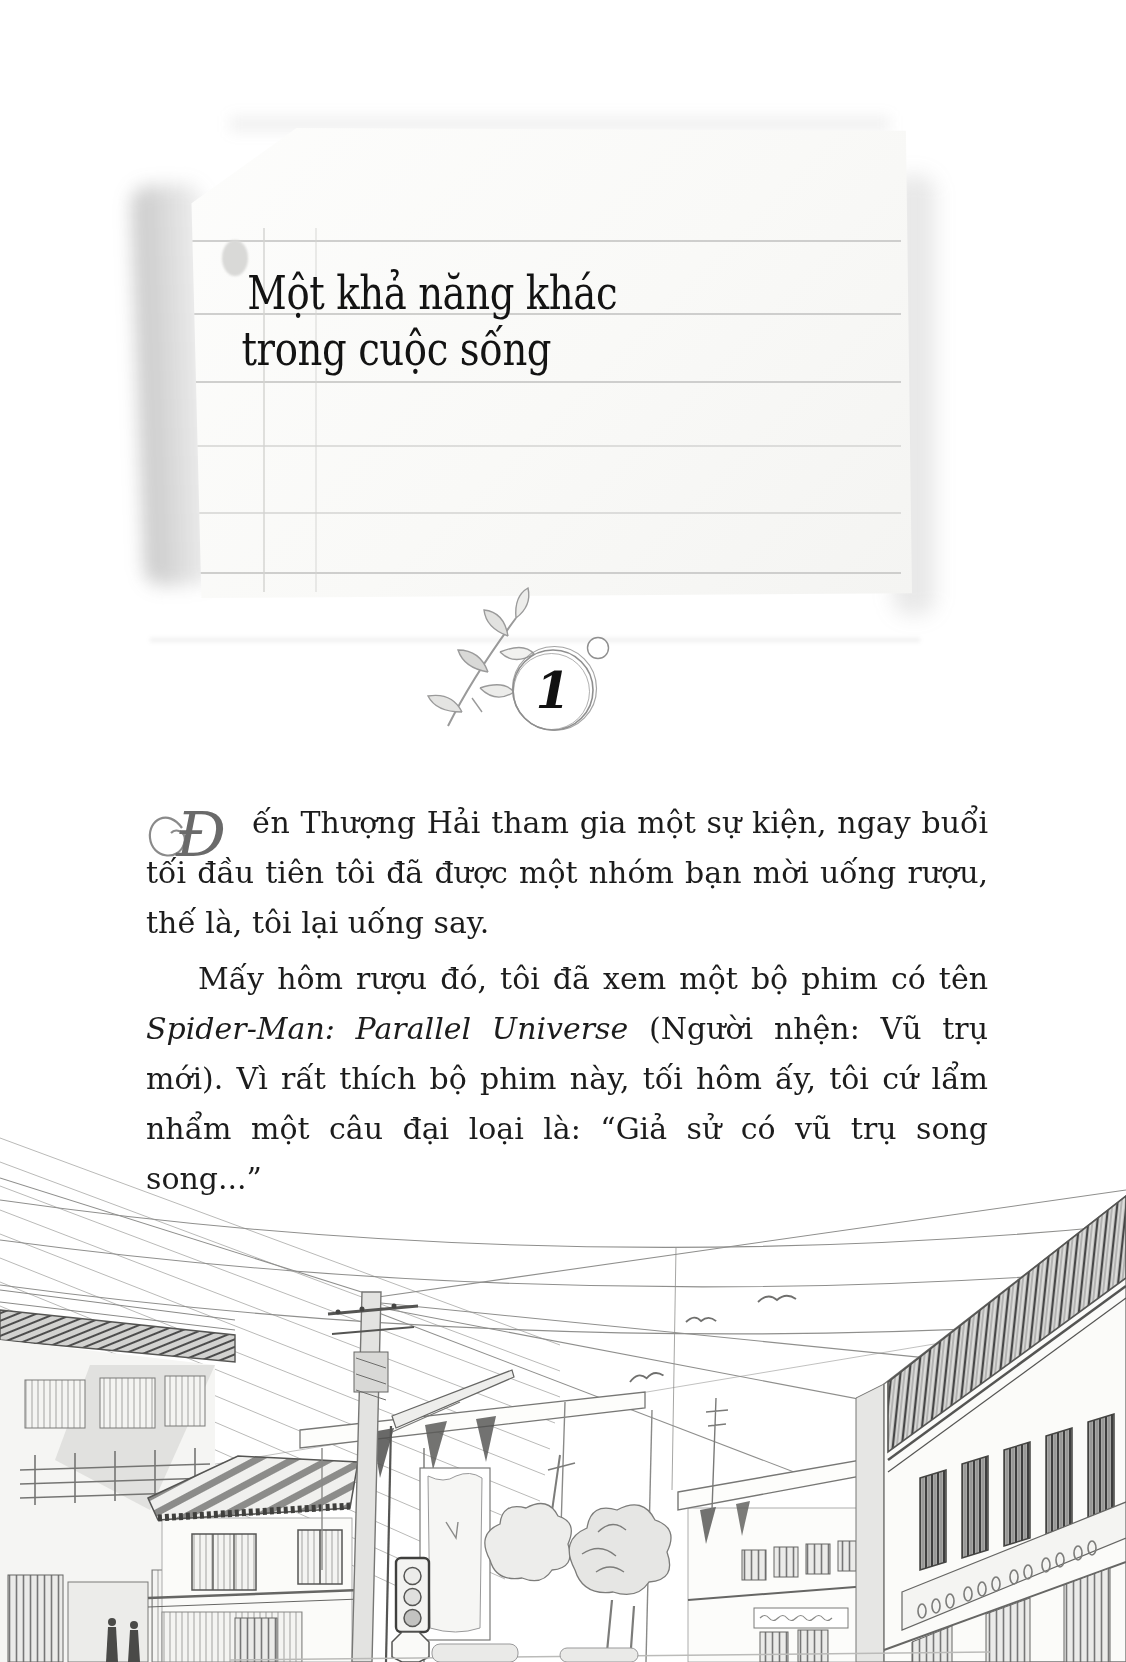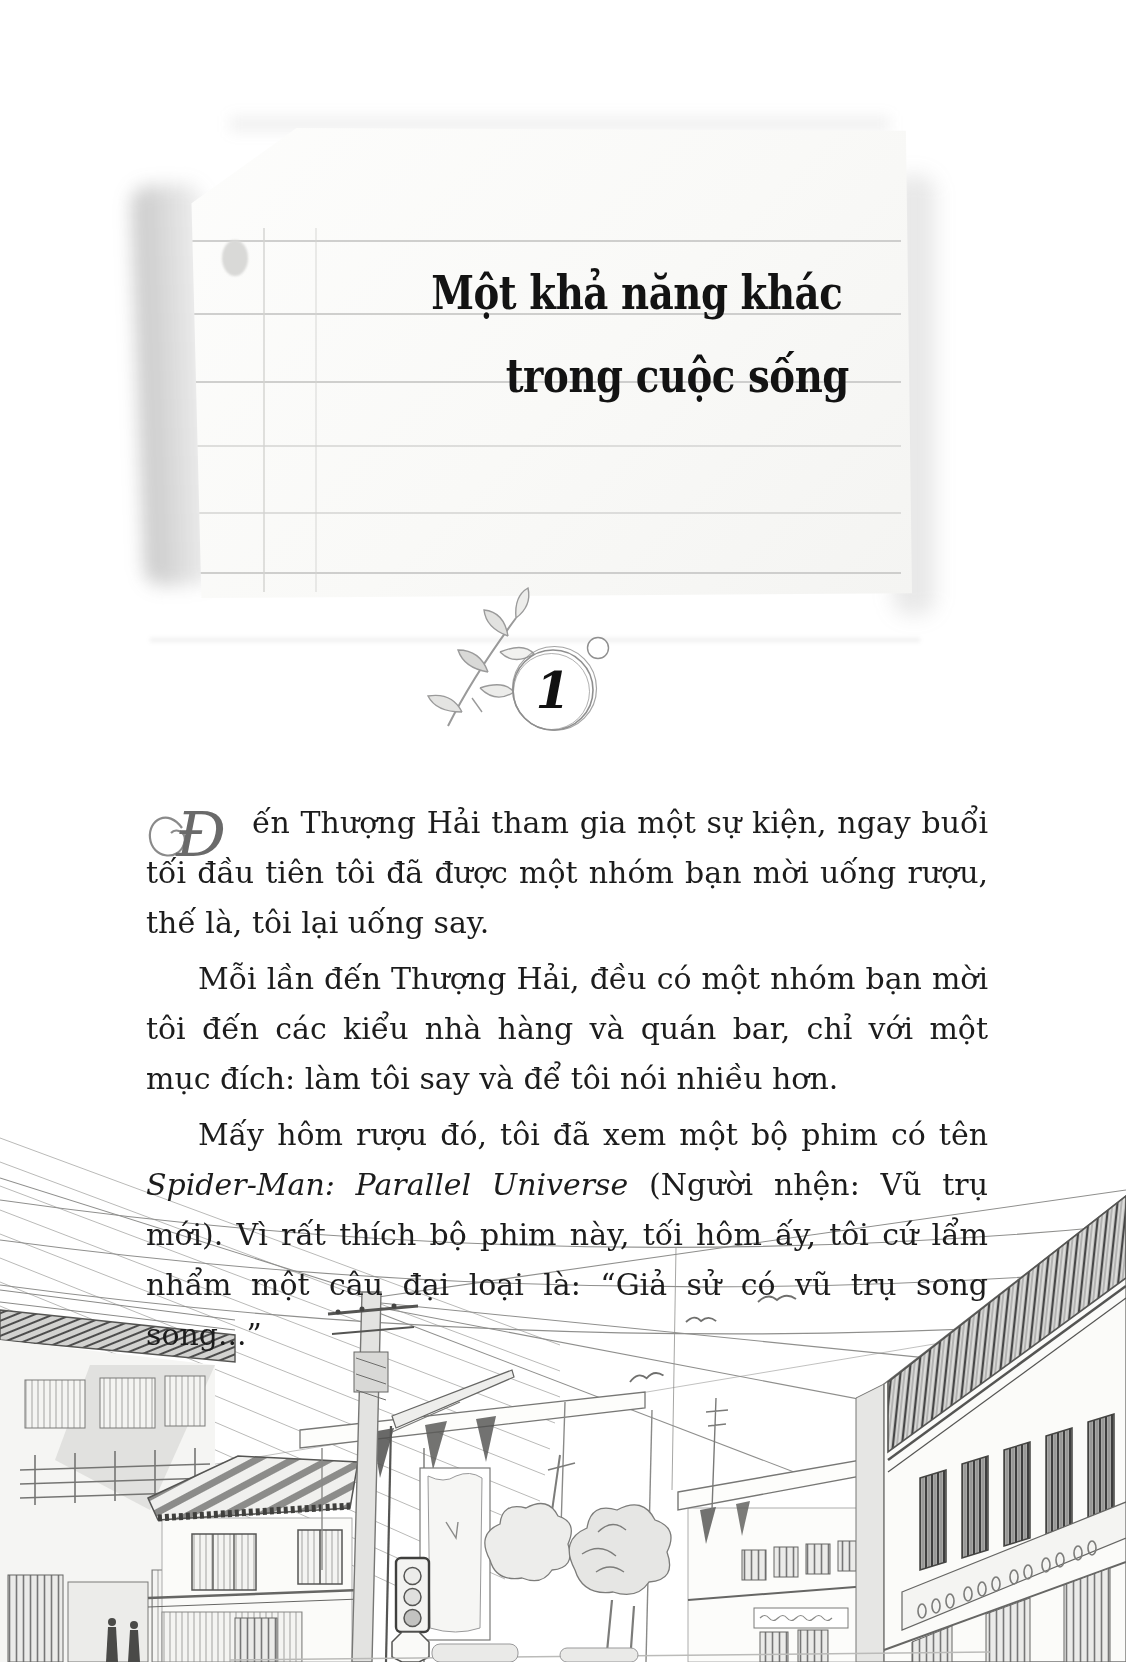--- a/index.html
+++ b/index.html
@@ -31,26 +31,26 @@
   .vmargin{position:absolute;top:100px;bottom:6px;width:1.5px;background:#d3d3d0;opacity:.7;}
   .hole{
     position:absolute;left:70px;top:112px;width:26px;height:36px;border-radius:50%;
     background:#d9d9d7;filter:blur(1px);
   }
   .paper-bottom-smudge{
     position:absolute;left:150px;top:638px;width:770px;height:4px;
     background:rgba(90,90,90,.10);filter:blur(2px);
   }
   .chapter-title{
-    position:absolute;left:60px;right:30px;text-align:right;
-    font-weight:bold;font-size:46px;line-height:50px;color:#131313;
+    position:absolute;left:60px;right:30px;text-align:left;
+    font-weight:normal;font-size:46px;line-height:50px;color:#131313;
     letter-spacing:-.5px;white-space:nowrap;
   }
   .chapter-title .squeeze{display:inline-block;transform:scaleX(.84);transform-origin:center;}
-  .t1{top:140px;} .t2{top:223px;}
+  .t1{top:140px;} .t2{top:196px;}
   
   .ornament{position:absolute;left:420px;top:578px;width:240px;height:160px;}
   
   .bodytext{
     position:absolute;left:146px;top:798px;width:842px;z-index:2;
     font-size:30px;line-height:50px;text-align:justify;
   }
   .bodytext p{margin:0 0 6px 0;}
   .bodytext p.indent{text-indent:52px;}
   .dropcap{float:left;width:104px;height:46px;margin:2px 2px 0 0;}
@@ -103,21 +103,20 @@
   </svg>
 </div>
 
 <div class="bodytext">
   <p>
     <span class="dropcap"><svg width="104" height="66" viewBox="0 0 104 66">
       <path d="M36,28 C22,8 2,20 4,38 C6,58 32,62 38,44 C42,33 31,27 25,33" fill="none" stroke="#8a8a8a" stroke-width="2.2"></path>
       <text x="30" y="56" font-family="DejaVu Serif, serif" font-size="62" font-style="italic" fill="#6a6a6a">Đ</text>
     </svg></span><span>ến Thượng Hải tham gia một sự kiện, ngay buổi tối đầu tiên tôi đã được một nhóm bạn mời uống rượu, thế là, tôi lại uống say.</span>
   </p>
-  <p class="indent"><span>Mỗi lần đến Thượng Hải, đều có một nhóm bạn mời tôi đến các kiểu nhà hàng và quán bar, chỉ với một mục đích: làm tôi say và để tôi nói nhiều hơn.</span></p>
   <p class="indent"><span>Mấy hôm rượu đó, tôi đã xem một bộ phim có tên </span><span class="ital">Spider-Man: Parallel Universe</span><span> (Người nhện: Vũ trụ mới). Vì rất thích bộ phim này, tối hôm ấy, tôi cứ lẩm nhẩm một câu đại loại là: “Giả sử có vũ trụ song song...”</span></p>
 </div>
 
 <div class="sketch-wrap">
 <svg width="1126" height="532" viewBox="0 0 1126 532">
   <defs>
     <pattern id="pvd" width="6" height="10" patternUnits="userSpaceOnUse">
       <rect width="6" height="10" fill="#c4c4c2"></rect>
       <line x1="2" y1="0" x2="2" y2="10" stroke="#3e3e3e" stroke-width="2.4"></line>
       <line x1="5" y1="0" x2="5" y2="10" stroke="#6d6d6d" stroke-width="1"></line>

